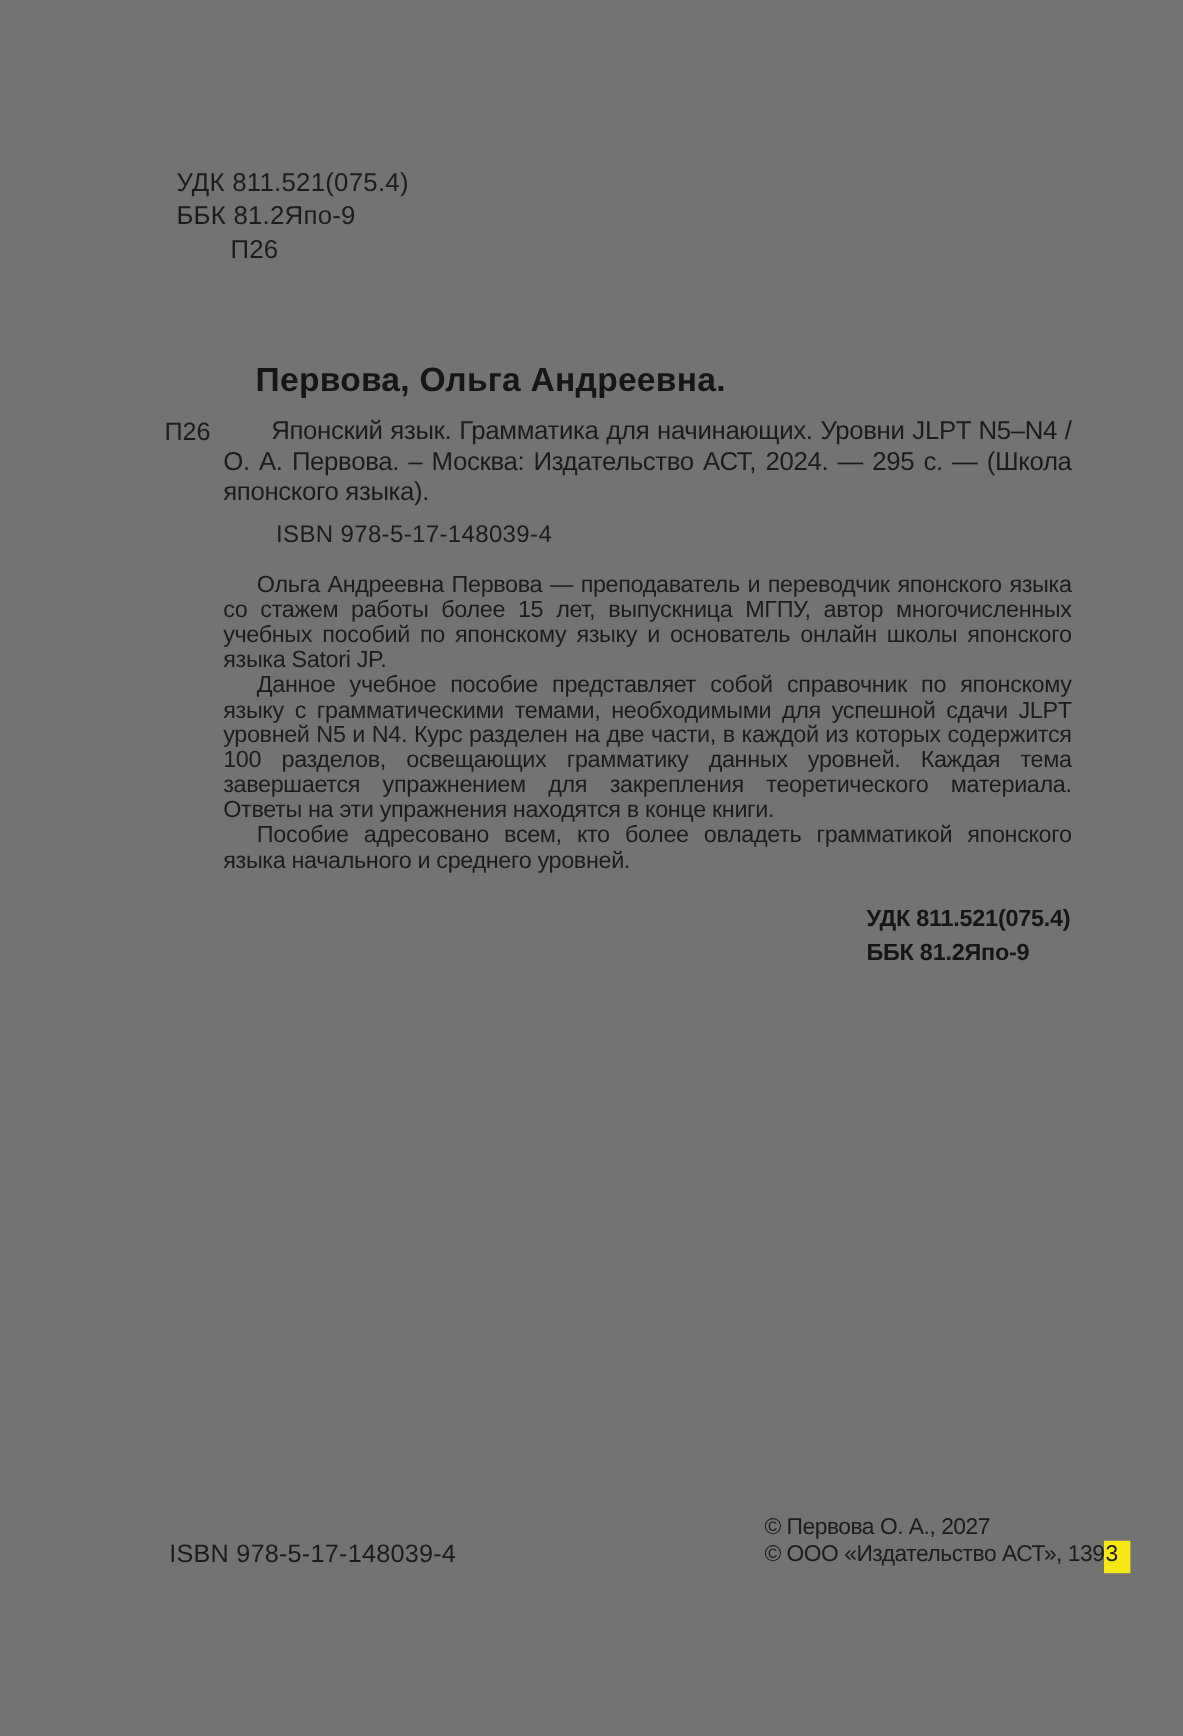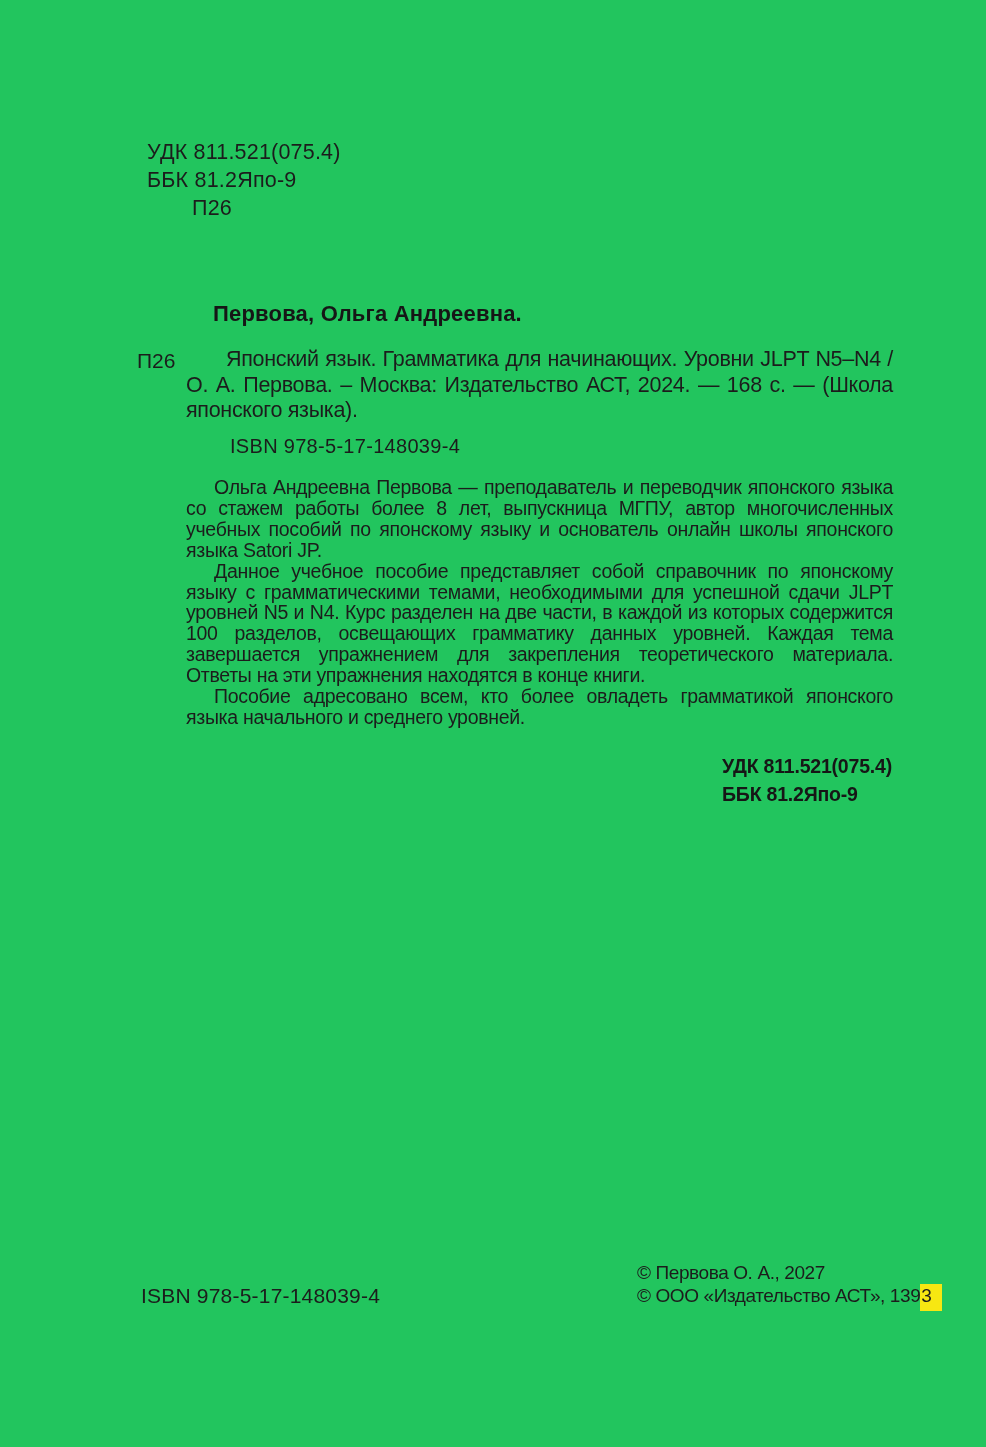--- a/index.html
+++ b/index.html
@@ -4,41 +4,41 @@
 <style>
   html, body {
     margin: 0;
     padding: 0;
     background: #ffffff;
   }
   .page {
     position: relative;
     width: 986px;
     height: 1447px;
-    background: #22c55e;
+    background: #737373;
     font-family: "Liberation Sans", sans-serif;
     color: #1c1c1c;
     overflow: hidden;
   }
   .head-block {
     position: absolute;
     left: 147px;
     top: 138px;
     font-size: 21.5px;
     line-height: 28px;
     letter-spacing: 0.2px;
   }
   .head-sign {
     padding-left: 45px;
   }
   .author-heading {
     position: absolute;
     left: 213px;
     top: 301px;
-    font-size: 22px;
+    font-size: 28px;
     font-weight: bold;
     color: #161616;
     letter-spacing: 0.2px;
   }
   .entry-wrap {
     position: absolute;
     left: 137px;
     top: 347px;
     width: 756px;
   }
@@ -117,27 +117,27 @@
   <div class="head-block">
     <div>УДК 811.521(075.4)</div>
     <div>ББК 81.2Япо-9</div>
     <div class="head-sign">П26</div>
   </div>
 
   <div class="author-heading">Первова, Ольга Андреевна.</div>
 
   <div class="entry-wrap">
     <div class="entry-code">П26</div>
-    <div class="entry-text">Японский язык. Грамматика для начинающих. Уровни JLPT N5–N4 / О. А. Первова. – Москва: Издательство АСТ, 2024. — 168 с. — (Школа японского языка).</div>
+    <div class="entry-text">Японский язык. Грамматика для начинающих. Уровни JLPT N5–N4 / О. А. Первова. – Москва: Издательство АСТ, 2024. — 295 с. — (Школа японского языка).</div>
   </div>
 
   <div class="isbn-top">ISBN 978-5-17-148039-4</div>
 
   <div class="annotation">
-    <p>Ольга Андреевна Первова — преподаватель и переводчик японского языка со стажем работы более 8 лет, выпускница МГПУ, автор многочисленных учебных пособий по японскому языку и основатель онлайн школы японского языка Satori JP.</p>
+    <p>Ольга Андреевна Первова — преподаватель и переводчик японского языка со стажем работы более 15 лет, выпускница МГПУ, автор многочисленных учебных пособий по японскому языку и основатель онлайн школы японского языка Satori JP.</p>
     <p>Данное учебное пособие представляет собой справочник по японскому языку с грамматическими темами, необходимыми для успешной сдачи JLPT уровней N5 и N4. Курс разделен на две части, в каждой из которых содержится 100 разделов, освещающих грамматику данных уровней. Каждая тема завершается упражнением для закрепления теоретического материала. Ответы на эти упражнения находятся в конце книги.</p>
     <p>Пособие адресовано всем, кто более овладеть грамматикой японского языка начального и среднего уровней.</p>
   </div>
 
   <div class="imprint-codes">
     <div>УДК 811.521(075.4)</div>
     <div>ББК 81.2Япо-9</div>
   </div>
 
   <div class="footer-isbn">ISBN 978-5-17-148039-4</div>

